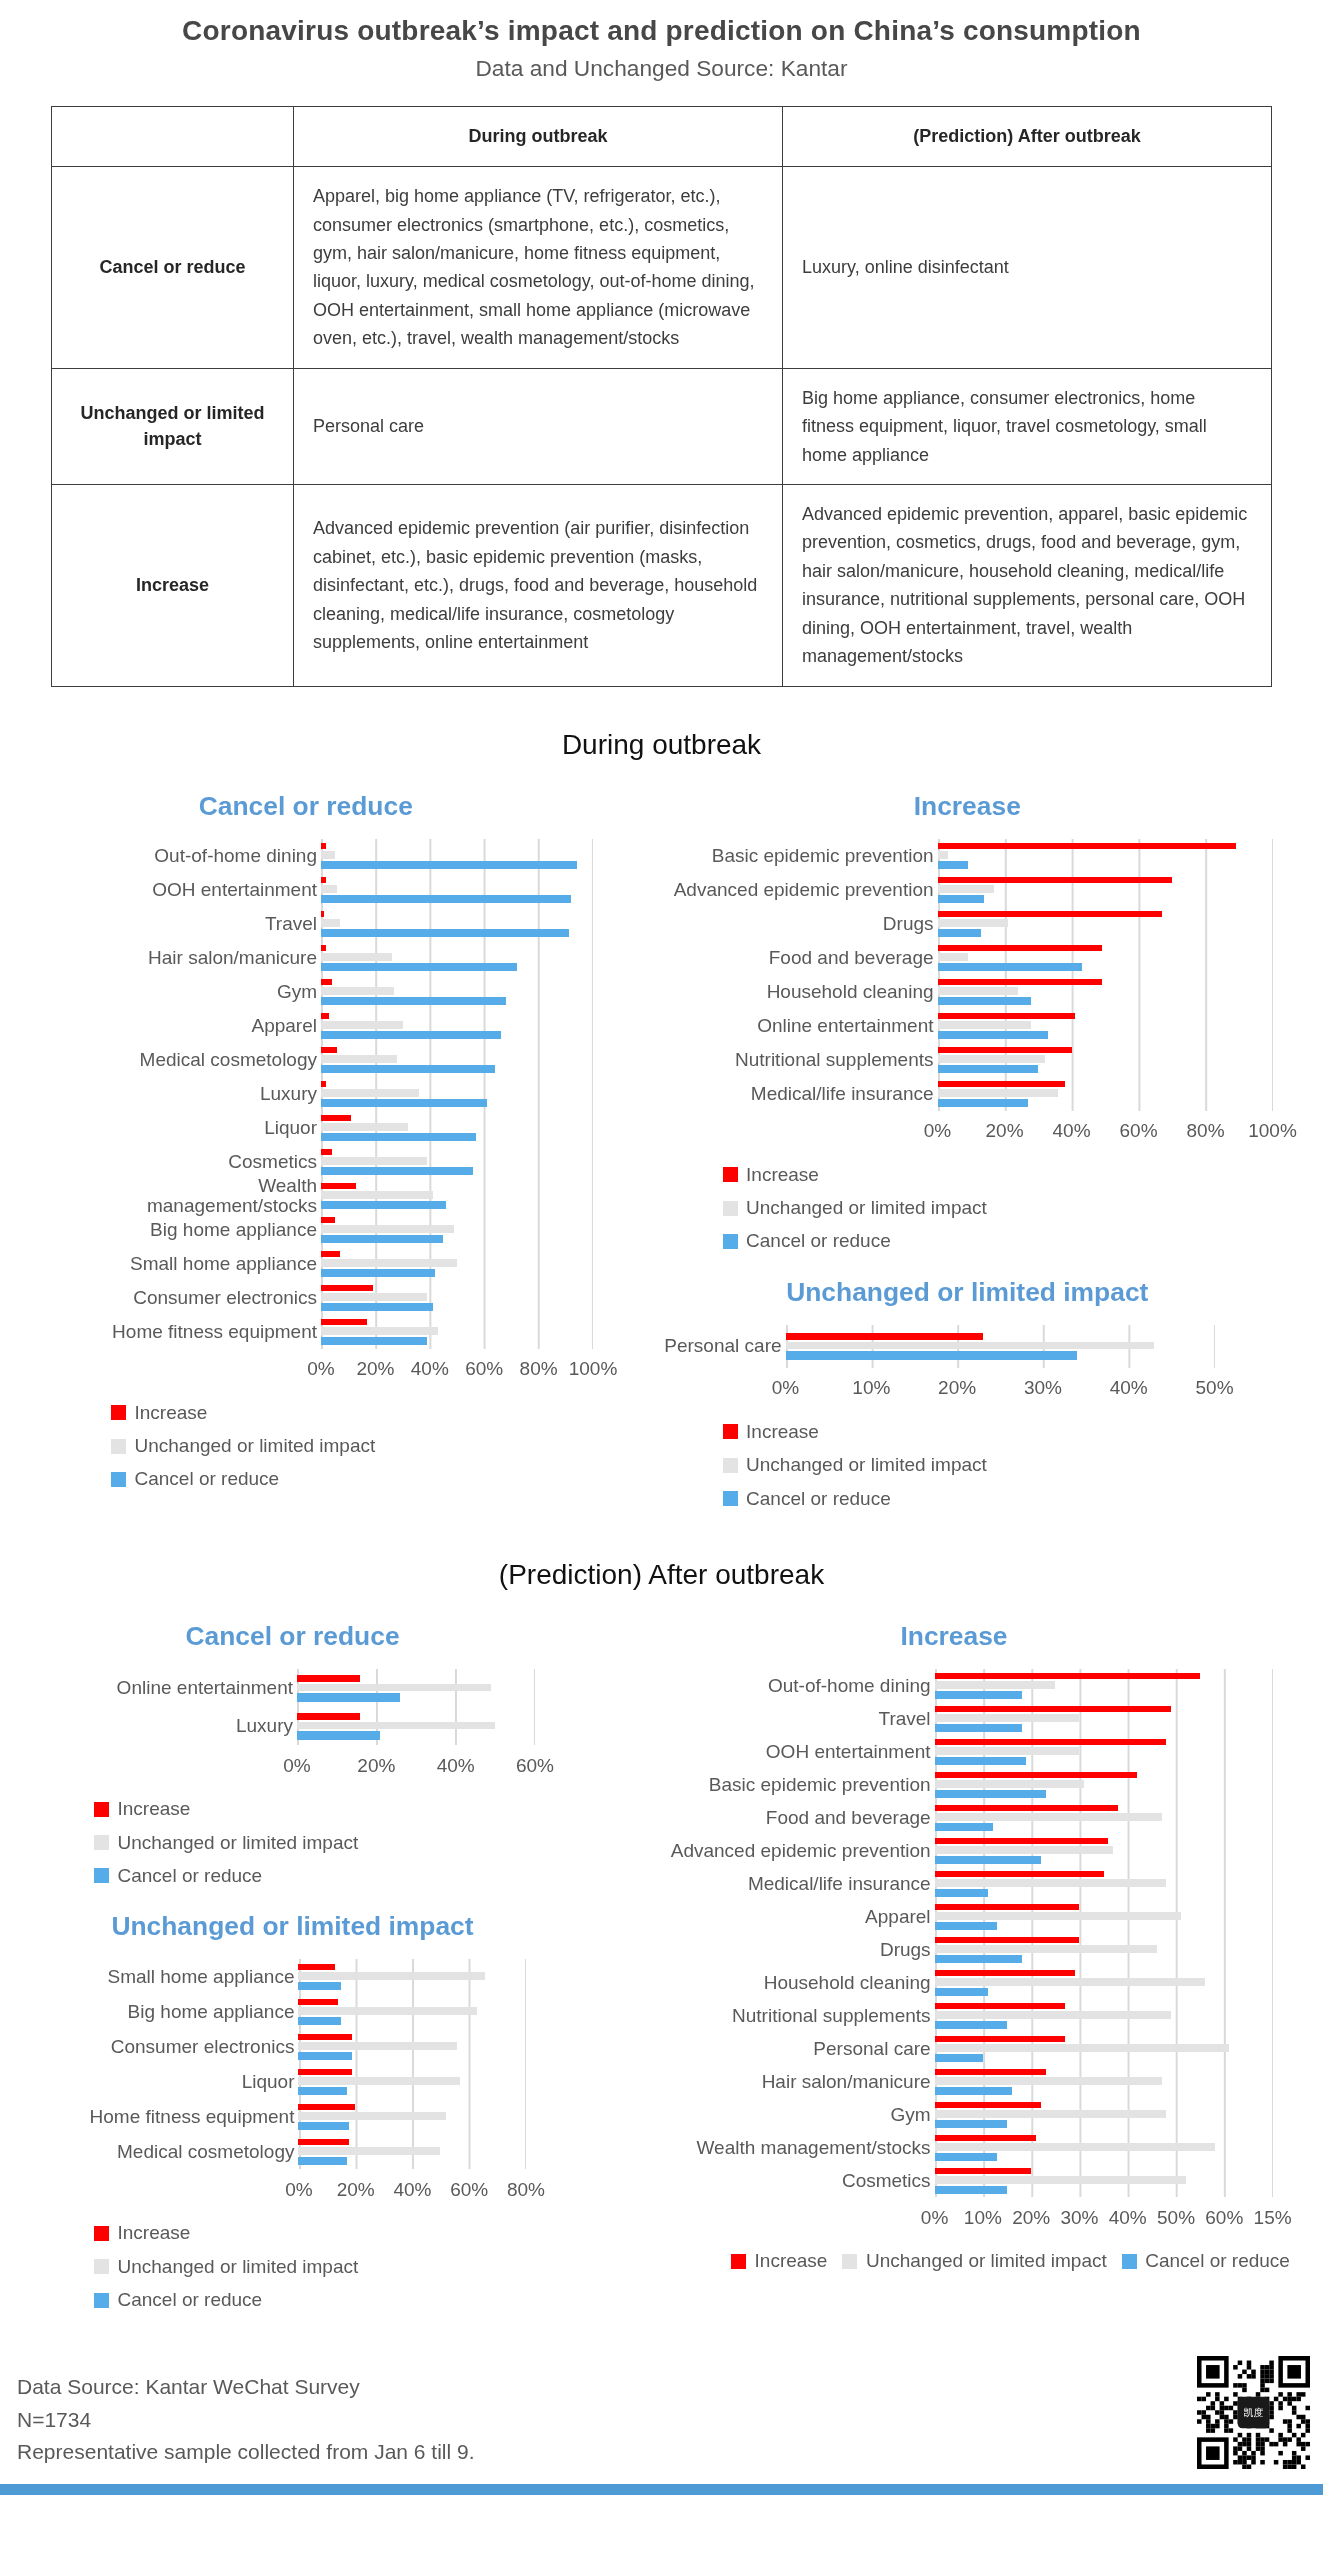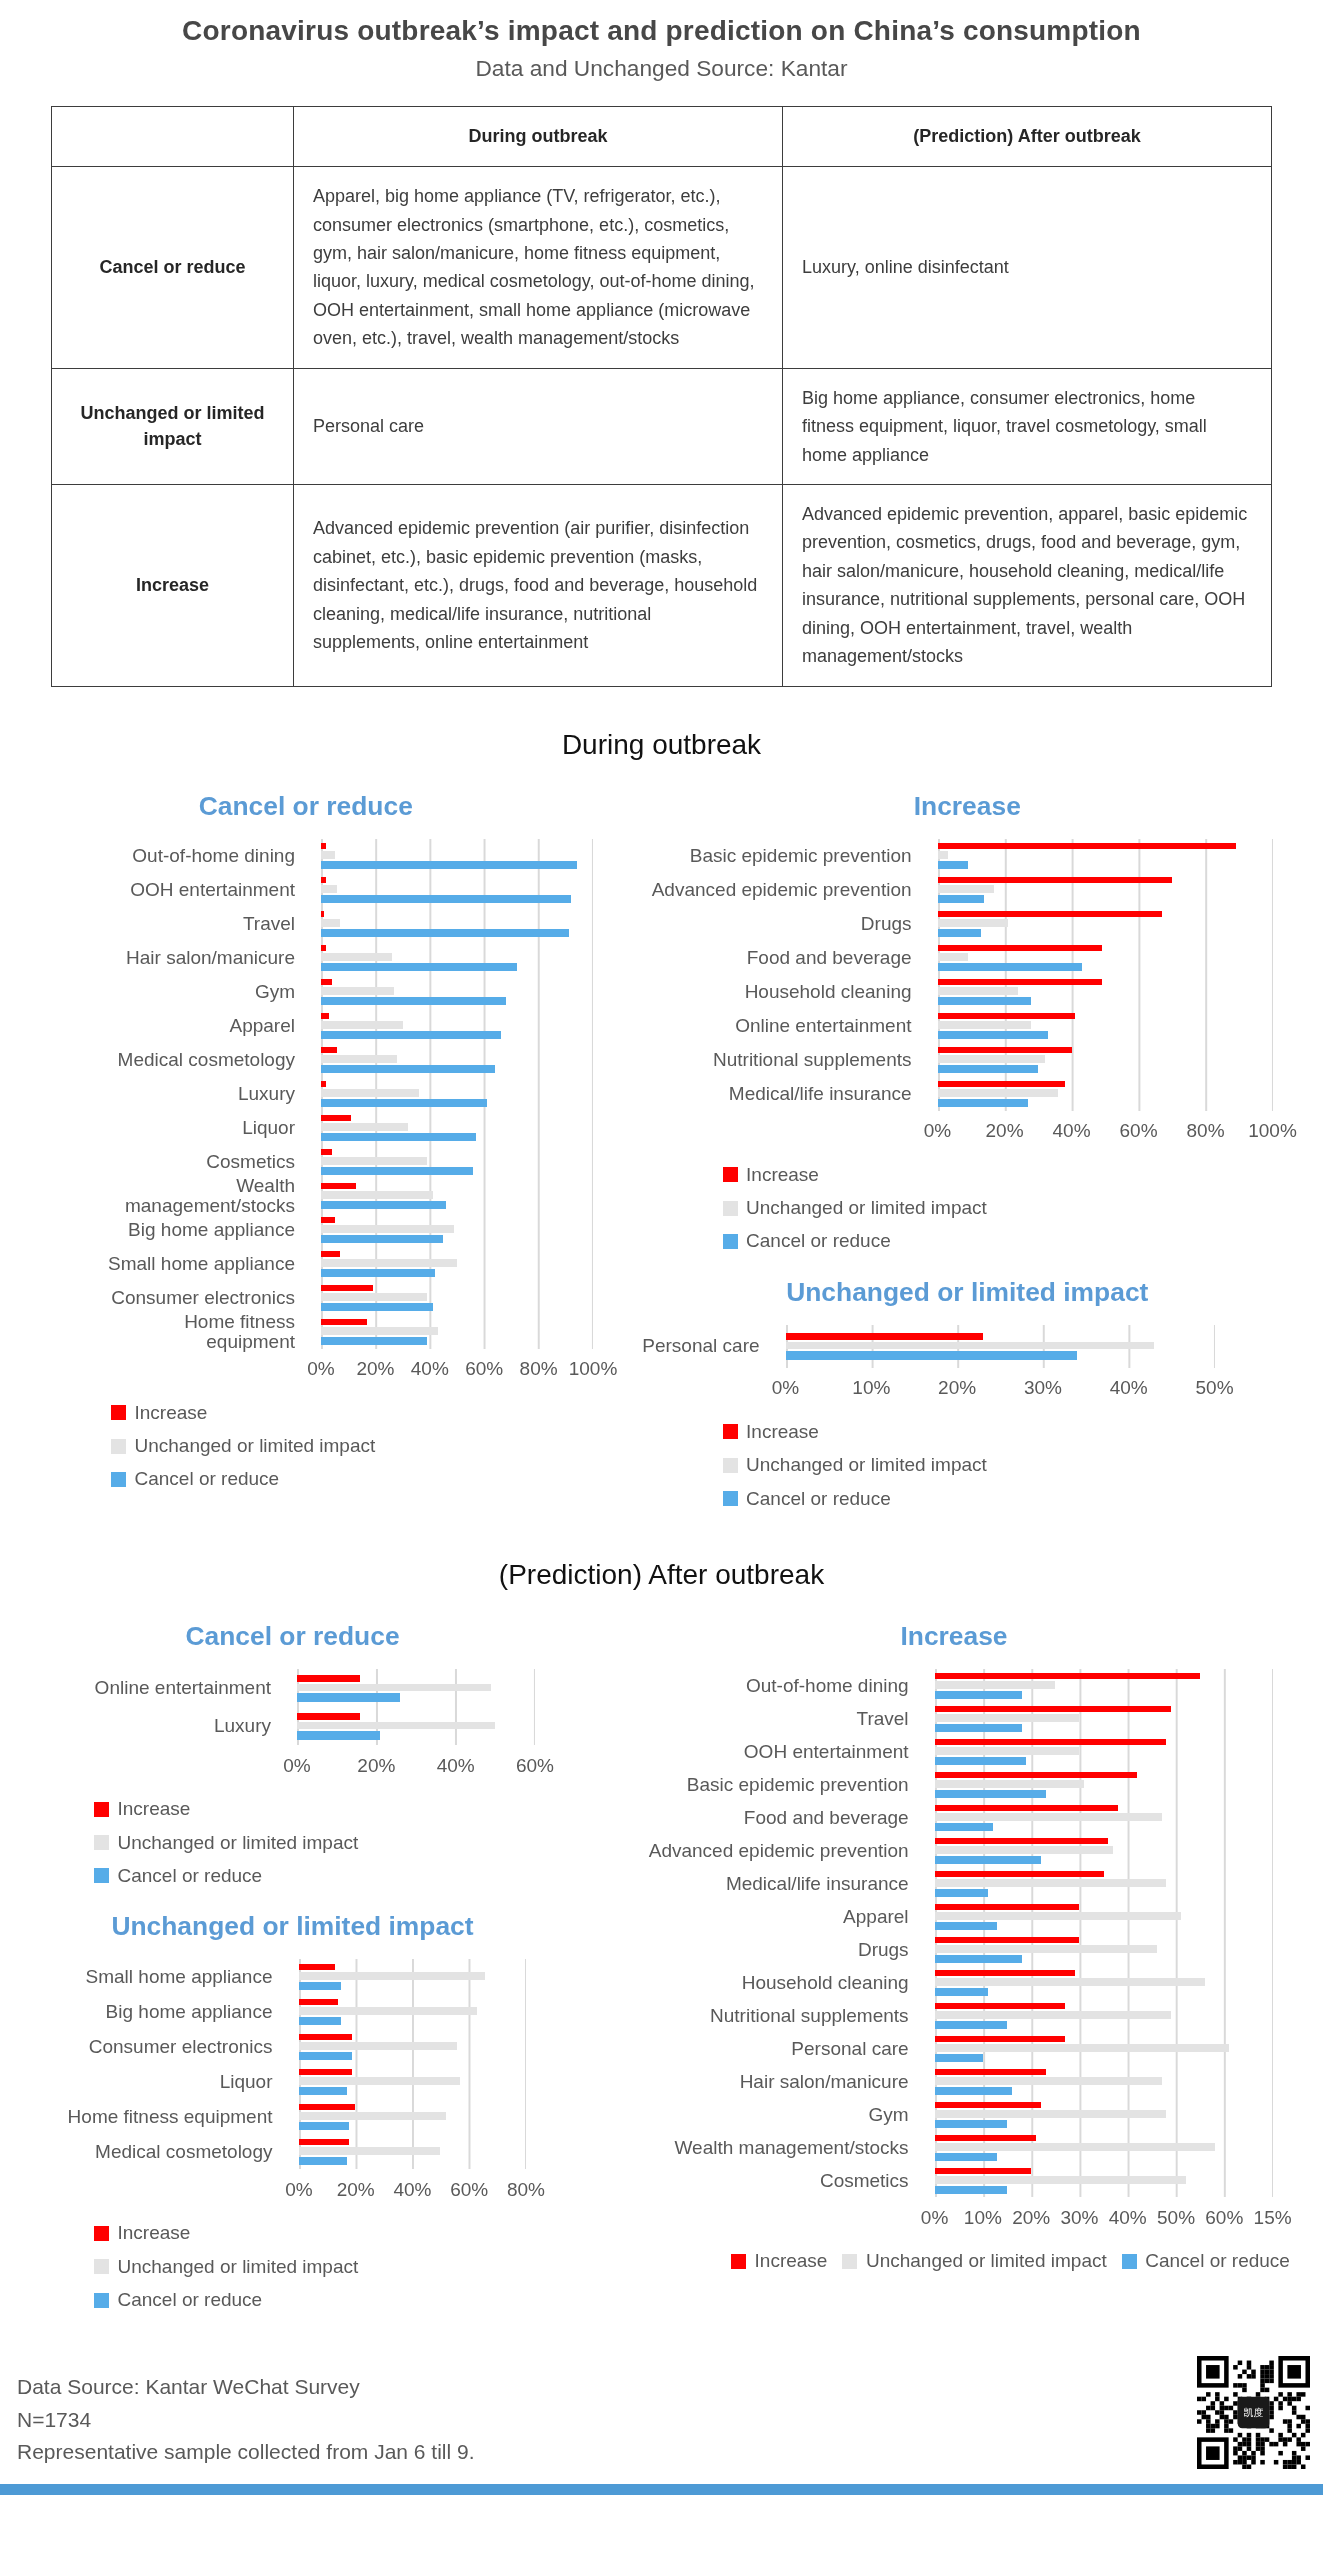--- a/index.html
+++ b/index.html
@@ -29,21 +29,21 @@
   .ag-left { width:585px; } .ag-right { width:738px; }
   h3.chart-title { text-align:center; font-size:26.4px; font-weight:bold; margin:24.5px 0 17px 0; }
 
   
   .chart { position:relative; }
   .cbody { position:relative; }
   .cgrid { position:absolute; top:0; bottom:0; z-index:0;
     background-image:linear-gradient(to right,#d9d9d9 1.9px,transparent 1.9px);
     background-repeat:repeat-x; border-right:1.9px solid #d9d9d9; }
   .crow { display:flex; align-items:center; position:relative; z-index:1; }
-  .clabel { text-align:right; padding-right:26px; color:#595959; font-size:19px; line-height:1.05; }
+  .clabel { text-align:right; padding-right:4px; color:#595959; font-size:19px; line-height:1.05; }
   .cbars { display:flex; flex-direction:column; justify-content:center; gap:1.9px; align-items:flex-start; height:100%; }
   .cbar { border-radius:0; }
   .caxis { position:relative; height:38px; }
   .caxis span { position:absolute; top:9.4px; transform:translateX(-50%); font-size:19px; color:#595959; white-space:nowrap; }
 
   
   .legend { display:flex; flex-direction:column; gap:11.3px; margin-top:15px; margin-bottom:7.6px; }
   .legend.horizontal { flex-direction:row; justify-content:center; gap:15px; margin-left:113px; }
   .legend-item { display:flex; align-items:center; gap:8.5px; font-size:19px; color:#595959; }
   .legend-swatch { width:15px; height:15px; flex:0 0 auto; }
@@ -83,21 +83,21 @@
         <td>Apparel, big home appliance (TV, refrigerator, etc.), consumer electronics (smartphone, etc.), cosmetics, gym, hair salon/manicure, home fitness equipment, liquor, luxury, medical cosmetology, out-of-home dining, OOH entertainment, small home appliance (microwave oven, etc.), travel, wealth management/stocks</td>
         <td>Luxury, online disinfectant</td>
       </tr>
       <tr>
         <th>Unchanged or limited impact</th>
         <td>Personal care</td>
         <td>Big home appliance, consumer electronics, home fitness equipment, liquor, travel cosmetology, small home appliance</td>
       </tr>
       <tr>
         <th>Increase</th>
-        <td>Advanced epidemic prevention (air purifier, disinfection cabinet, etc.), basic epidemic prevention (masks, disinfectant, etc.), drugs, food and beverage, household cleaning, medical/life insurance, nutritional supplements, online entertainment</td>
+        <td>Advanced epidemic prevention (air purifier, disinfection cabinet, etc.), basic epidemic prevention (masks, disinfectant, etc.), drugs, food and beverage, household cleaning, medical/life insurance, cosmetology supplements, online entertainment</td>
         <td>Advanced epidemic prevention, apparel, basic epidemic prevention, cosmetics, drugs, food and beverage, gym, hair salon/manicure, household cleaning, medical/life insurance, nutritional supplements, personal care, OOH dining, OOH entertainment, travel, wealth management/stocks</td>
       </tr>
     </tbody>
   </table>
 
   <h2 class="section">During outbreak</h2>
 
   <div class="grid">
     <div class="dg-left">
       <h3 class="chart-title" style="color: rgb(91, 155, 213);">Cancel or reduce</h3>

